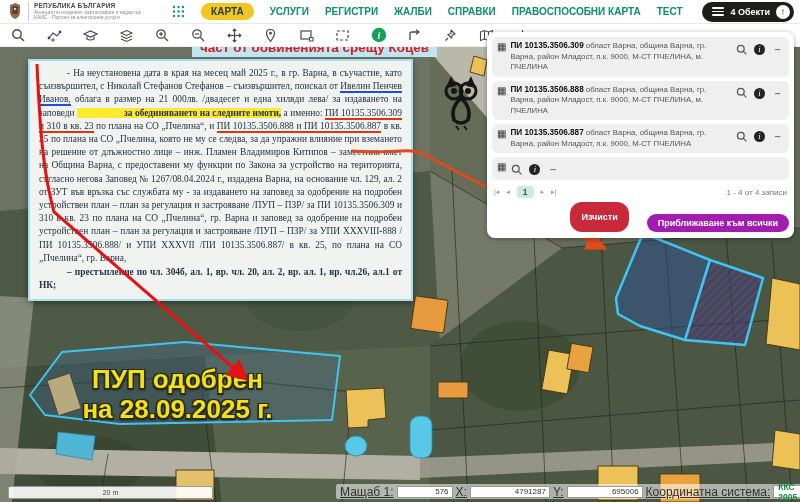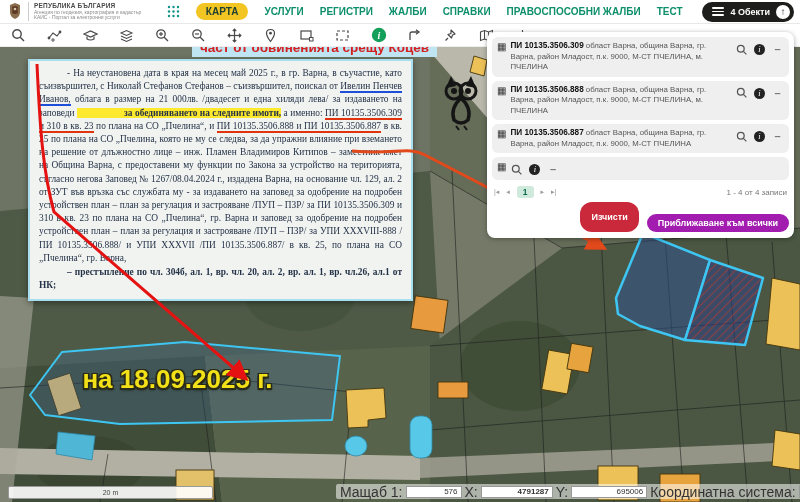--- a/index.html
+++ b/index.html
@@ -64,33 +64,33 @@
   .pi-actions { display:flex; align-items:center; gap:5px; padding-top:2px; }
   .pi-act { width:13px; height:13px; display:inline-flex; align-items:center; justify-content:center; cursor:pointer; }
   .info-dot { width:11px; height:11px; border-radius:50%; background:#222; color:#fff;
     font-family:"Liberation Serif", serif; font-style:italic; font-size:8.5px; line-height:11px; text-align:center; }
   .minus-act { color:#777; font-weight:bold; font-size:11px; line-height:11px; }
   .pager-row { display:flex; align-items:center; font-size:8px; color:#888; padding:2px 2px 4px; }
   .pg-btn { margin-right:7px; cursor:pointer; font-size:7px; color:#999; }
   .pg-current { background:#cfe9dc; color:#0d6b4f; font-weight:bold; border-radius:3px;
     padding:1px 6px; margin-right:7px; font-size:8.5px; cursor:pointer; }
   .pager-summary { margin-left:auto; color:#777; }
-  .panel-buttons { display:flex; justify-content:flex-end; gap:8px; }
+  .panel-buttons { display:flex; justify-content:flex-end; gap:18px; }
   .btn { border:none; border-radius:12px; color:#fff; font-weight:bold; font-size:9px;
     padding:4px 11px; cursor:pointer; font-family:"Liberation Sans", sans-serif; }
   .btn-clear { background:#c9293a; }
   .btn-zoomall { background:#a21caf;margin-top:12px; }
 
   
   .scalebar { position:absolute; left:8px; bottom:3px; width:205px; height:13px; z-index:45;
     background:rgba(255,255,255,.9); border:1px solid #999; border-radius:2px;
     font-size:7px; color:#444; text-align:center; line-height:11px; }
   .coords { position:absolute; left:336px; bottom:3px; height:15px; z-index:45; display:flex;
     align-items:center; gap:3px; background:rgba(255,255,255,.55); border-radius:2px; padding:0 4px; }
-  .coord-label { font-size:14px; color:#333; white-space:nowrap; }
+  .coord-label { font-size:12px; color:#333; white-space:nowrap;text-decoration:underline; }
   .coord-input { background:#fff; border:1px solid #999; height:12px; font-size:8px; color:#333;
     padding:0 3px; font-family:"Liberation Sans", sans-serif;text-align:right; }
   .crs-select { display:flex; align-items:center; gap:3px; background:#fff; border:1px solid #999;
     height:13px; padding:0 4px; cursor:pointer; }
   .crs-value { font-size:8.5px; font-weight:bold; color:#0d8f42; }
   .crs-caret { font-size:6px; color:#555; }
 </style>
 </head>
 <body>
 
@@ -181,21 +181,22 @@
   </div>
 
   <div class="ann-title">част от обвиненията срещу Коцев</div>
 
   <div class="doc-box">
     <p><span class="seg-normal">- На неустановена дата в края на месец май 2025 г., в гр. Варна, в съучастие, като съизвършител, с Николай Стефанов Стефанов – съизвършител, поискал от </span><span class="seg-blue-underline">Ивелин Пенчев Иванов,</span><span class="seg-normal"> облага в размер на 21 000лв. /двадесет и една хиляди лева/ за издаването на заповеди </span><span class="seg-highlight">за обединяването на следните имоти,</span><span class="seg-normal"> а именно: </span><span class="seg-red-underline">ПИ 10135.3506.309 и 310 в кв. 23</span><span class="seg-normal"> по плана на СО „Пчелина“, и </span><span class="seg-red-underline">ПИ 10135.3506.888 и ПИ 10135.3506.887</span><span class="seg-normal"> в кв. 25 по плана на СО „Пчелина, която не му се следва, за да упражни влияние при вземането на решение от длъжностно лице – инж. Пламен Владимиров Китипов – заместник-кмет на Община Варна, с предоставени му функции по Закона за устройство на територията, съгласно негова Заповед № 1267/08.04.2024 г., издадена Варна, на основание чл. 129, ал. 2 от ЗУТ във връзка със службата му - за издаването на заповед за одобрение на подробен устройствен план – план за регулация и застрояване /ПУП – ПЗР/ за ПИ 10135.3506.309 и 310 в кв. 23 по плана на СО „Пчелина“, гр. Варна и заповед за одобрение на подробен устройствен план – план за регулация и застрояване /ПУП – ПЗР/ за УПИ XXXVIII-888 /ПИ 10135.3506.888/ и УПИ XXXVII /ПИ 10135.3506.887/ в кв. 25, по плана на СО „Пчелина“, гр. Варна,</span></p>
     <p class="closing">– престъпление по чл. 304б, ал. 1, вр. чл. 20, ал. 2, вр. ал. 1, вр. чл.26, ал.1 от НК;</p>
   </div>
 
   <div class="map-label">
-    <div>на 18.09.2025 г.</div>
+    <div>ПУП одобрен</div>
+    <div>на 28.09.2025 г.</div>
   </div>
 
   <svg class="arrows" viewBox="0 0 800 502">
     <defs>
       <marker id="ahRed" markerWidth="7" markerHeight="7" refX="5" refY="3.5" orient="auto">
         <path d="M0 0 L7 3.5 L0 7 Z" fill="#e51212"></path>
       </marker>
       <marker id="ahOr" markerWidth="7" markerHeight="7" refX="5" refY="3.5" orient="auto">
         <path d="M0 0 L7 3.5 L0 7 Z" fill="#e2491b"></path>
       </marker>
@@ -232,21 +233,21 @@
               <circle cx="11" cy="11" r="1.2"></circle>
           </g>
         </svg>
       </span>
       <span style="display:flex;align-items:center;gap:16px;">
           <span class="nav-item active">КАРТА</span>
           <span class="nav-item">УСЛУГИ</span>
           <span class="nav-item">РЕГИСТРИ</span>
           <span class="nav-item">ЖАЛБИ</span>
           <span class="nav-item">СПРАВКИ</span>
-          <span class="nav-item">ПРАВОСПОСОБНИ ЖАЛБИ</span>
+          <span class="nav-item">ПРАВОСПОСОБНИ КАРТА</span>
           <span class="nav-item">ТЕСТ</span>
         </span>
       <span class="objects-pill">
         <span class="burger">
             <i></i>
             <i></i>
             <i></i>
           </span>
         <span class="objects-label">4 Обекти</span>
         <span class="pill-circle">↑</span>
@@ -440,21 +441,21 @@
       <button class="btn btn-clear">Изчисти</button>
       <button class="btn btn-zoomall">Приближаване към всички</button>
     </div>
   </div>
 
   <div class="scalebar">20 m</div>
   <div class="coords">
     <span class="coord-label">Мащаб 1:</span>
     <input class="coord-input" style="width: 56px;" value="576">
     <span class="coord-label">X:</span>
-    <input class="coord-input" style="width: 72px; font-weight: bold;" value="4791287">
+    <input class="coord-input" style="width: 80px;" value="4791287">
     <span class="coord-label">Y:</span>
     <input class="coord-input" style="width: 76px;" value="695006">
     <span class="coord-label">Координатна система:</span>
     <span class="crs-select">
       <span class="crs-value">ККС 2005</span>
       <span class="crs-caret">▼</span>
     </span>
     <span style="display:inline-flex">
       <svg width="12" height="12" viewBox="0 0 15 15">
           <circle cx="6" cy="6" r="4.2" fill="none" stroke="#14a05a" stroke-width="1.6"></circle>

